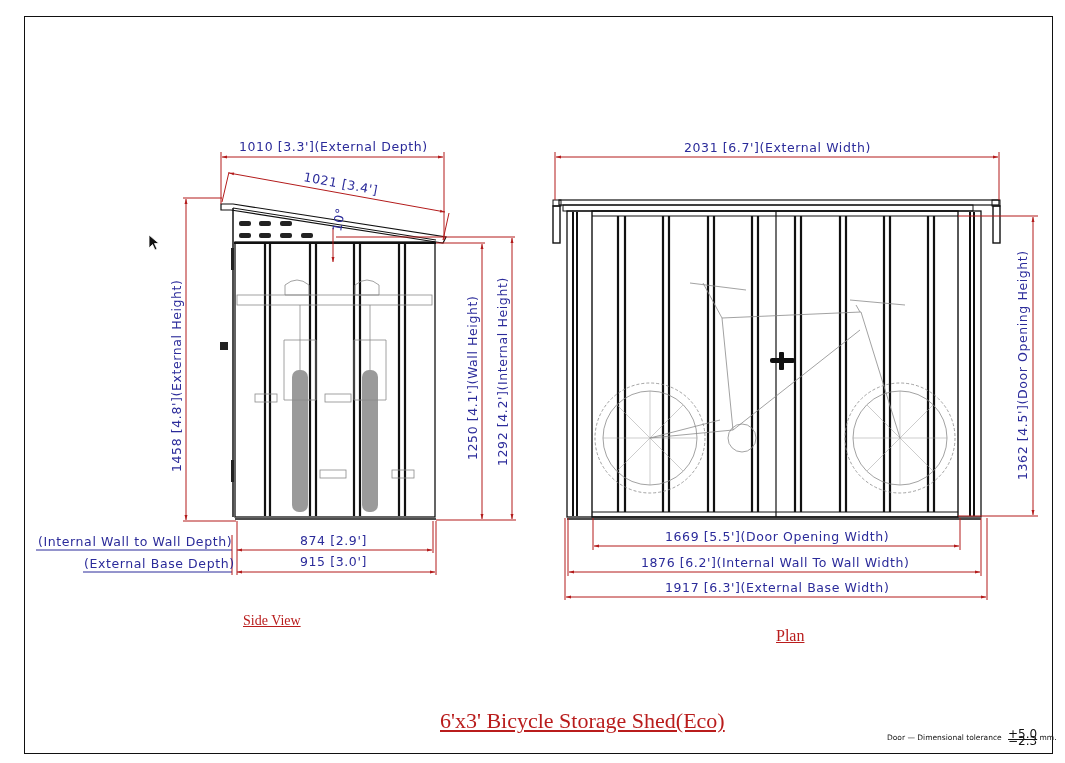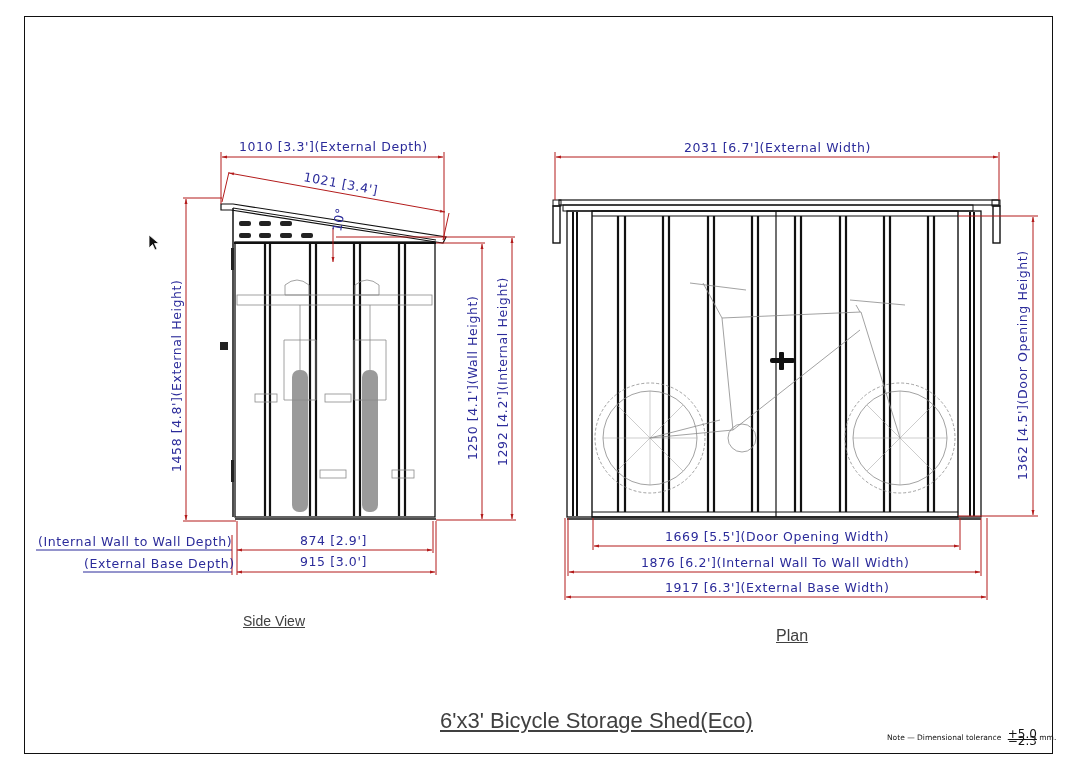--- a/index.html
+++ b/index.html
@@ -3,21 +3,21 @@
 <meta charset="utf-8">
 <style>
   html, body { margin: 0; padding: 0; background: #ffffff; }
   body { width: 1065px; height: 763px; position: relative; overflow: hidden; font-family: "DejaVu Sans", sans-serif; }
   .frame { position: absolute; left: 24px; top: 16px; width: 1029px; height: 738px; border: 1.5px solid #111; box-sizing: border-box; }
   svg.drawing { position: absolute; left: 0; top: 0; width: 1065px; height: 763px; }
   .dim { font-family: "DejaVu Sans", sans-serif; font-size: 12.5px; fill: #2b2b9a; letter-spacing: 0.6px; }
   .red { stroke: #b31b1b; stroke-width: 1; fill: none; }
   .ink { stroke: #111; fill: none; }
   .gray { stroke: #8a8a8a; fill: none; stroke-width: 0.8; }
-  .lbl { position: absolute; font-family: Liberation Sans, sans-serif; color: #404040; text-decoration: underline; white-space: nowrap; }
+  .lbl { position: absolute; font-family: Liberation Serif, serif; color: #b91c1c; text-decoration: underline; white-space: nowrap; }
   .title { left: 440px; top: 708px; font-size: 22px; text-align: center; }
   .side-lbl { left: 243px; top: 613px; font-size: 14px; }
   .plan-lbl { left: 776px; top: 627px; font-size: 16px; }
   .note { position: absolute; left: 887px; top: 731px; font-family: "DejaVu Sans", sans-serif; font-size: 7.5px; color: #111; white-space: nowrap; }
   .note .tol { display: inline-block; vertical-align: middle; line-height: 7px; font-size: 12px; text-align: center; margin-left: 4px; }
   .note .tol span { display: block; }
   .note .tol span:first-child { text-decoration: underline; }
   .cursor { position: absolute; left: 148px; top: 234px; width: 14px; height: 18px; }
 </style>
 </head>
@@ -227,19 +227,19 @@
 
 <svg class="cursor" viewBox="0 0 14 18">
   <path d="M1 1 L1 14 L4.5 10.5 L7 16 L9 15 L6.5 9.5 L11 9.5 Z" fill="#111" stroke="#fff" stroke-width="0.8"></path>
 </svg>
 
 <div class="lbl side-lbl">Side View</div>
 <div class="lbl plan-lbl">Plan</div>
 <div class="lbl title">6'x3' Bicycle Storage Shed(Eco)</div>
 
 <div class="note">
-  <span>Note  —  Dimensional tolerance</span>
+  <span>Door  —  Dimensional tolerance</span>
   <span class="tol">
     <span>+5.0</span>
     <span>−2.3</span>
   </span>
   <span>mm.</span>
 </div>
 
 </body></html>

